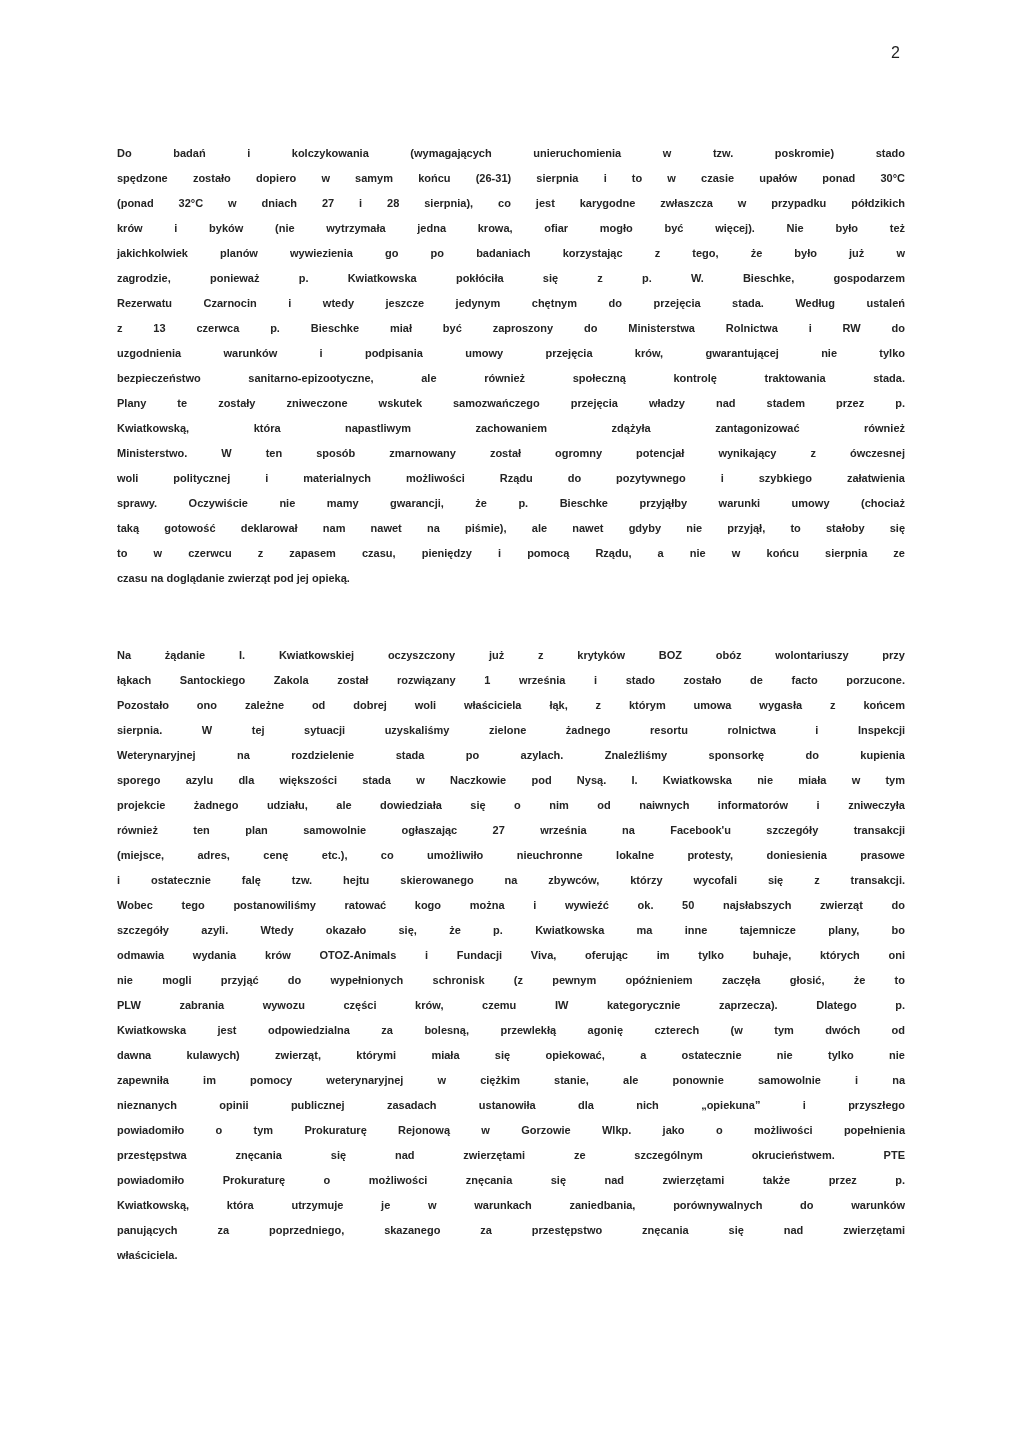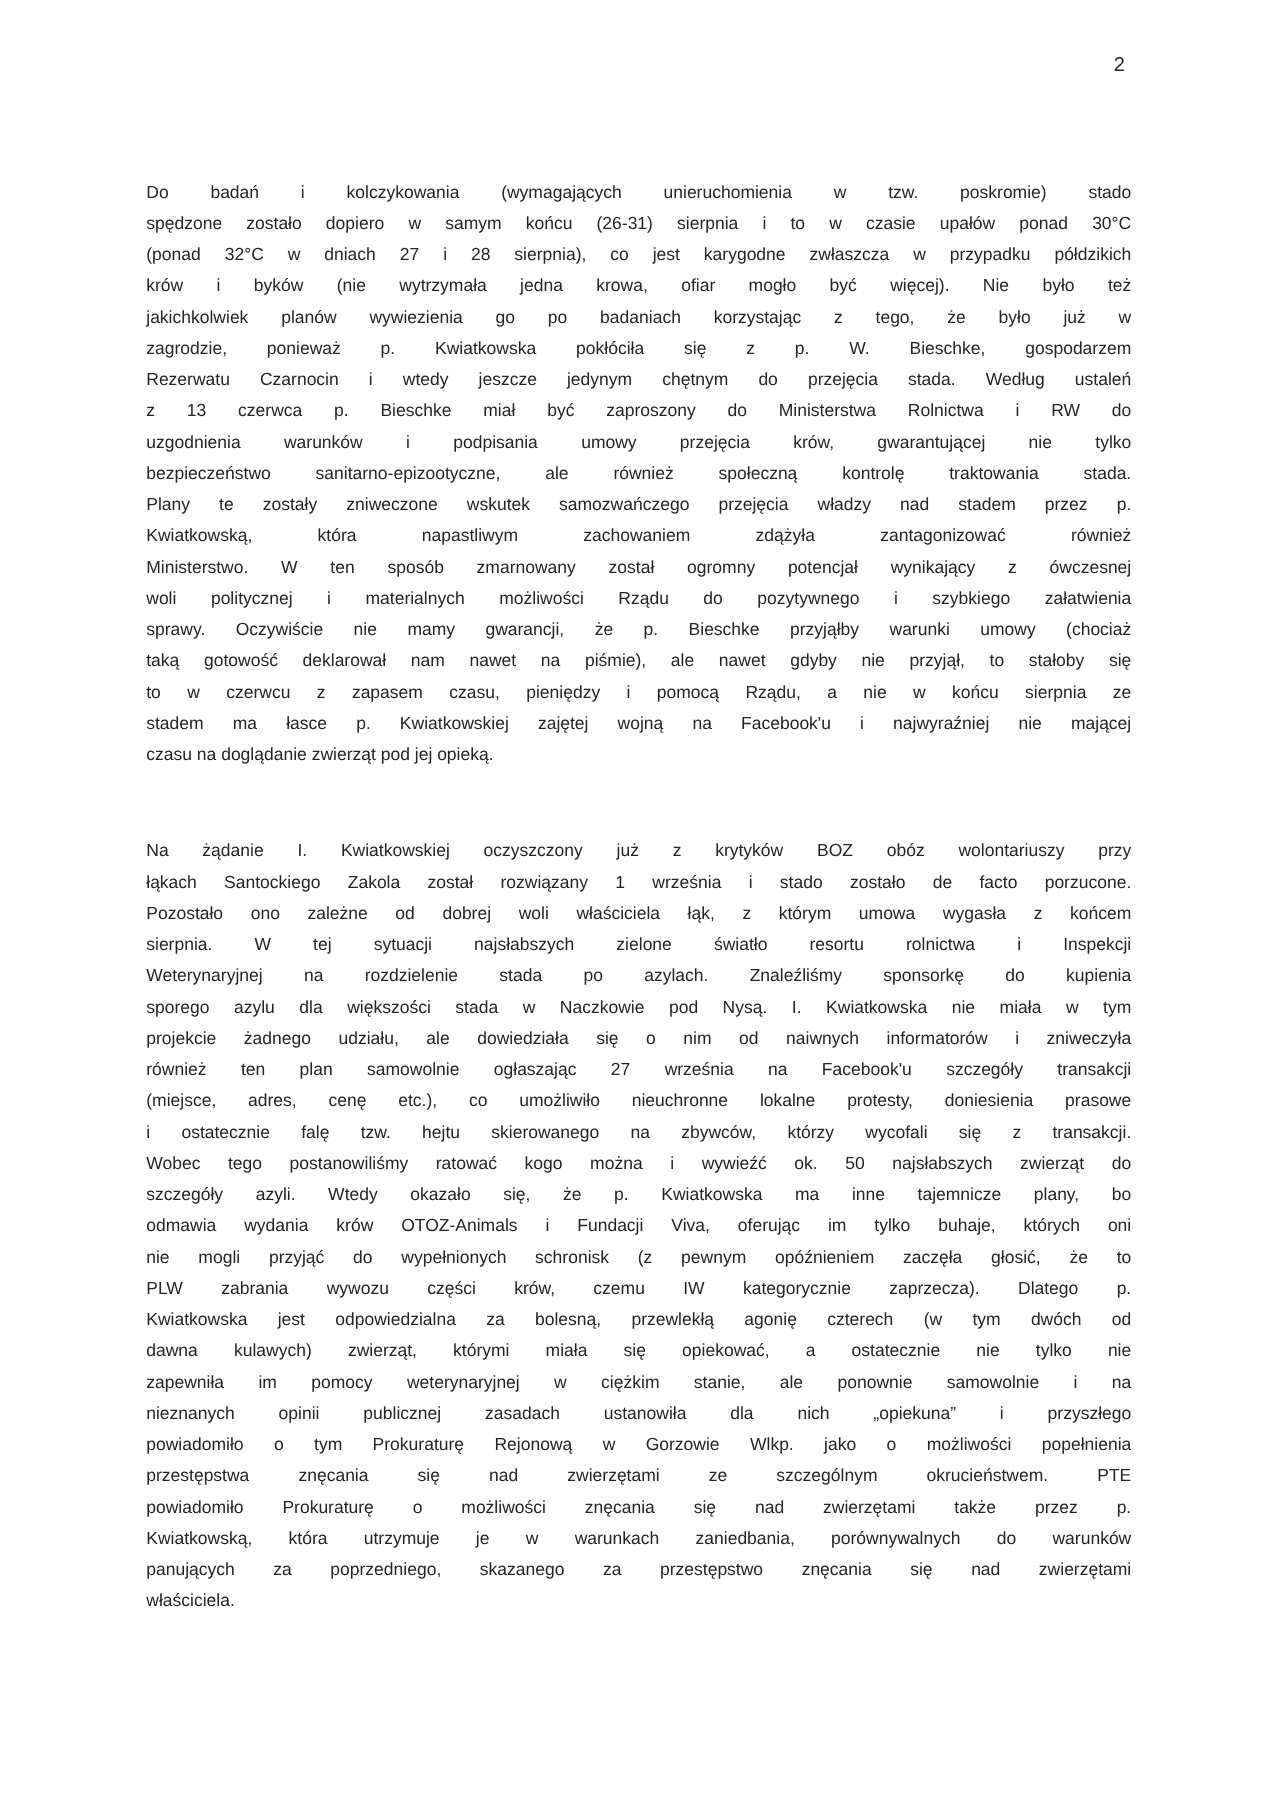--- a/index.html
+++ b/index.html
@@ -23,24 +23,24 @@
     font-size: 16px;
     font-weight: 400;
     color: #1f1f1f;
     letter-spacing: 0.5px;
   }
   .content {
     position: absolute;
     top: 141px;
     left: 117px;
     width: 788px;
-    font-size: 14px;
+    font-size: 11px;
     line-height: 25px;
     color: #242424;
-    font-weight: 400;
+    font-weight: 700;
   }
   .paragraph + .paragraph {
     margin-top: 52px;
   }
   .line {
     text-align: justify;
     text-align-last: justify;
   }
   .line.last-line {
     text-align: justify;
@@ -65,28 +65,27 @@
         <div class="line">z 13 czerwca p. Bieschke miał być zaproszony do Ministerstwa Rolnictwa i RW do</div>
         <div class="line">uzgodnienia warunków i podpisania umowy przejęcia krów, gwarantującej nie tylko</div>
         <div class="line">bezpieczeństwo sanitarno-epizootyczne, ale również społeczną kontrolę traktowania stada.</div>
         <div class="line">Plany te zostały zniweczone wskutek samozwańczego przejęcia władzy nad stadem przez p.</div>
         <div class="line">Kwiatkowską, która napastliwym zachowaniem zdążyła zantagonizować również</div>
         <div class="line">Ministerstwo. W ten sposób zmarnowany został ogromny potencjał wynikający z ówczesnej</div>
         <div class="line">woli politycznej i materialnych możliwości Rządu do pozytywnego i szybkiego załatwienia</div>
         <div class="line">sprawy. Oczywiście nie mamy  gwarancji, że p. Bieschke przyjąłby warunki umowy (chociaż</div>
         <div class="line">taką gotowość deklarował nam nawet na piśmie), ale nawet gdyby nie przyjął, to stałoby się</div>
         <div class="line">to w czerwcu z zapasem czasu, pieniędzy i pomocą Rządu, a nie w końcu sierpnia ze</div>
-        <div class="line">stadem ma łasce p. Kwiatkowskiej zajętej wojną na Facebook'u i najwyraźniej nie mającej</div>
         <div class="line last-line">czasu na doglądanie zwierząt pod jej opieką.</div>
       </div>
     <div class="paragraph">
         <div class="line">Na żądanie I. Kwiatkowskiej oczyszczony już z krytyków BOZ obóz wolontariuszy przy</div>
         <div class="line">łąkach Santockiego Zakola został rozwiązany 1 września i stado zostało de facto porzucone.</div>
         <div class="line">Pozostało ono zależne od dobrej woli właściciela łąk, z którym umowa wygasła z końcem</div>
-        <div class="line">sierpnia. W tej sytuacji najsłabszych zielone światło resortu rolnictwa i Inspekcji</div>
+        <div class="line">sierpnia. W tej sytuacji uzyskaliśmy zielone żadnego resortu rolnictwa i Inspekcji</div>
         <div class="line">Weterynaryjnej na rozdzielenie stada po azylach. Znaleźliśmy sponsorkę do kupienia</div>
         <div class="line">sporego azylu dla większości stada w Naczkowie pod Nysą. I. Kwiatkowska nie miała w tym</div>
         <div class="line">projekcie żadnego udziału, ale dowiedziała się o nim od naiwnych informatorów i zniweczyła</div>
         <div class="line">również ten plan samowolnie ogłaszając 27 września na Facebook'u szczegóły transakcji</div>
         <div class="line">(miejsce, adres, cenę etc.), co umożliwiło nieuchronne lokalne protesty, doniesienia prasowe</div>
         <div class="line">i  ostatecznie falę tzw. hejtu skierowanego na zbywców, którzy wycofali się z transakcji.</div>
         <div class="line">Wobec tego postanowiliśmy ratować kogo można i wywieźć ok. 50 najsłabszych zwierząt do</div>
         <div class="line">szczegóły azyli. Wtedy okazało się, że p. Kwiatkowska ma inne tajemnicze plany, bo</div>
         <div class="line">odmawia wydania krów OTOZ-Animals i Fundacji Viva, oferując im tylko buhaje, których oni</div>
         <div class="line">nie mogli przyjąć do wypełnionych schronisk (z pewnym opóźnieniem zaczęła głosić, że to</div>

